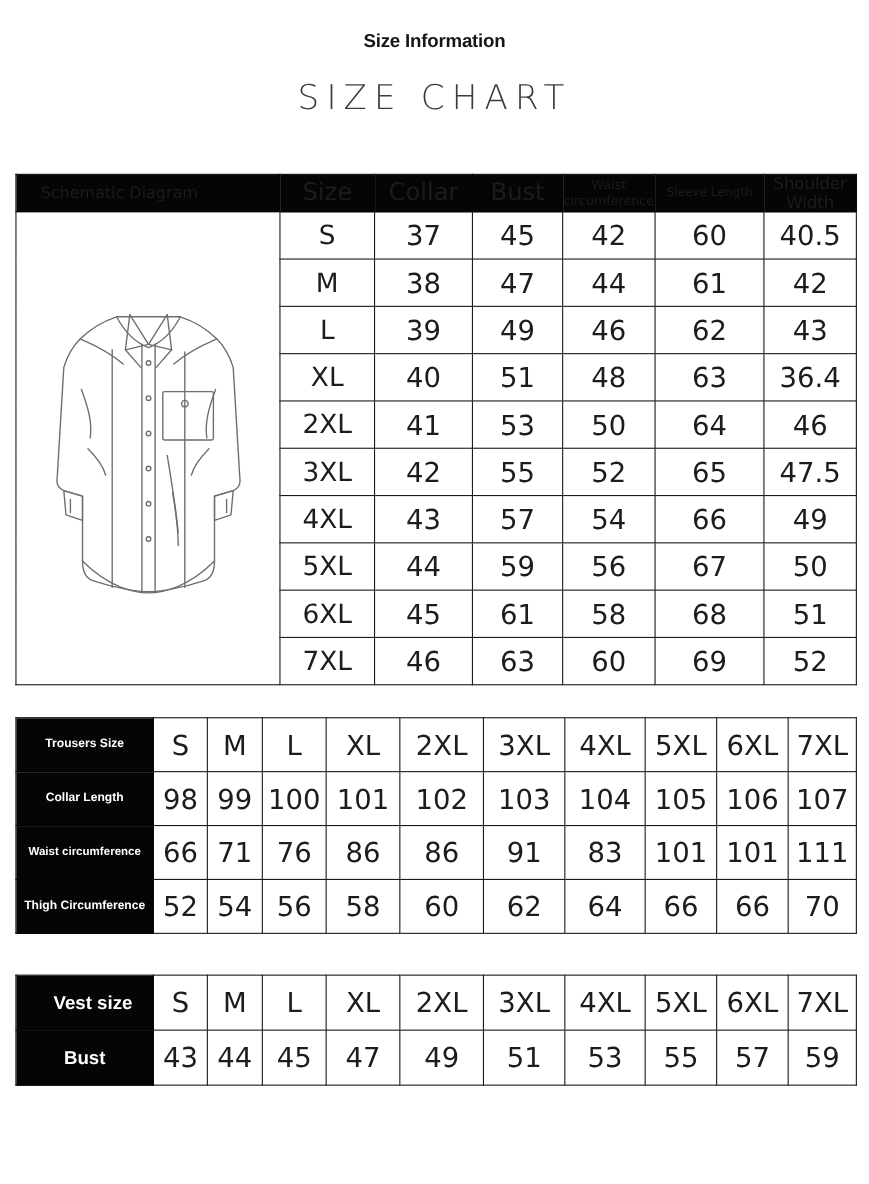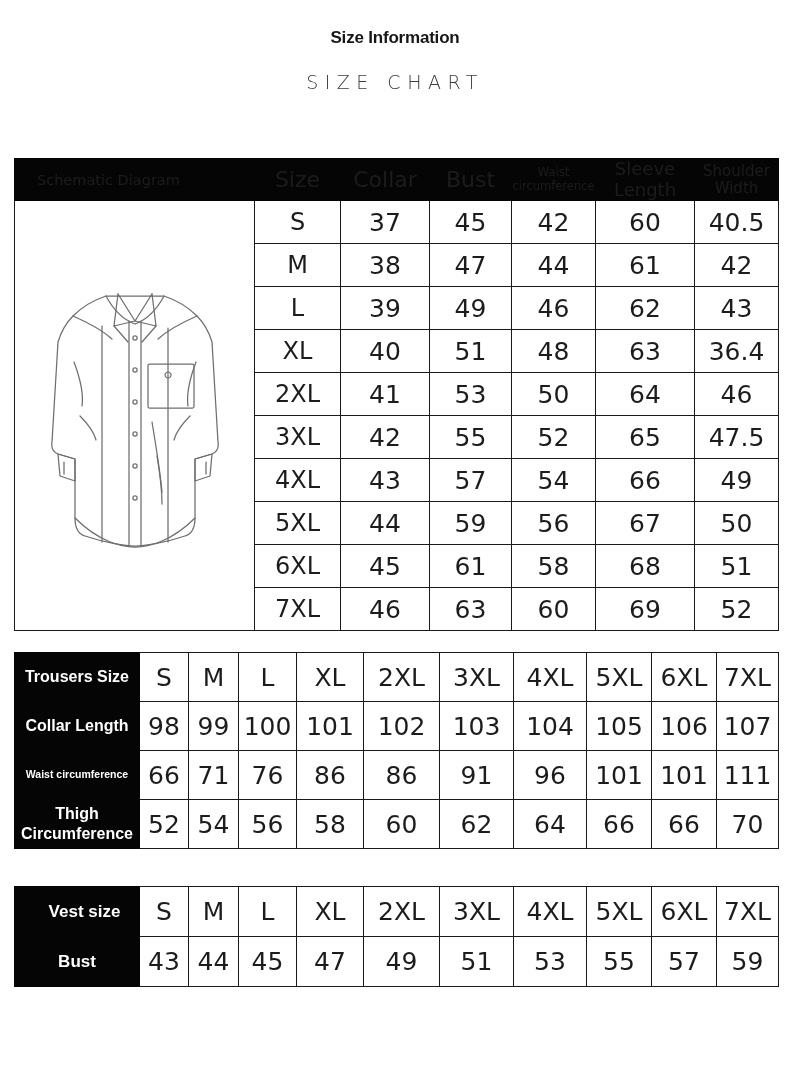--- a/index.html
+++ b/index.html
@@ -30,21 +30,21 @@
     color: #161616;
     letter-spacing: -0.2px;
     font-family: "Liberation Sans", sans-serif;
   }
   .subtitle {
     position: absolute;
     top: 71px;
     left: 0;
     width: 790px;
     text-align: center;
-    font-size: 19px;
+    font-size: 31px;
     font-weight: 300;
     color: #3c3c3c;
     letter-spacing: 6.5px;
     font-family: "DejaVu Sans", sans-serif;
   }
 
   
   .tbl {
     position: absolute;
     border-collapse: collapse;
@@ -71,21 +71,21 @@
   
   #table-shirt { left: 14px; top: 158px; width: 764px; }
   #table-shirt .h-cell { height: 32px; }
   #table-shirt .h-schem {
     text-align: left;
     padding-left: 22px;
     font-size: 14.5px;
   }
   #table-shirt .h-big   { font-size: 22px; }
   #table-shirt .h-small { font-size: 11.5px; line-height: 1.15; }
-  #table-shirt .h-med   { font-size: 18px; line-height: 1.15; }
+  #table-shirt .h-med   { font-size: 11px; line-height: 1.15; }
   #table-shirt .h-sw    { font-size: 15px; line-height: 1.1; }
   #table-shirt td.val   { height: 43px; font-size: 25px; }
   #table-shirt td.sz    { font-size: 24px; }
   #table-shirt td.schem-cell {
     vertical-align: middle;
     background: #ffffff;
   }
 
   .shirt-wrap {
     width: 100%;
@@ -97,21 +97,21 @@
   
   #table-trousers { left: 14px; top: 652px; width: 764px; }
   #table-trousers td { font-size: 25px; }
   #table-trousers tr { height: 49px; }
   #table-trousers .lbl {
     background: #050505;
     color: #ffffff;
     border-color: #050505 !important;
     font-family: "Liberation Sans", sans-serif;
     font-weight: bold;
-    font-size: 16px;
+    font-size: 11px;
     line-height: 1.25;
   }
   #table-trousers .lbl.small {
     font-size: 10.5px;
     font-weight: bold;
   }
   #table-trousers .head-sz { font-size: 25px; }
 
   
   #table-vest { left: 14px; top: 886px; width: 764px; }
@@ -340,21 +340,21 @@
           <td>107</td>
         </tr>
         <tr>
           <td class="lbl small">Waist circumference</td>
           <td>66</td>
           <td>71</td>
           <td>76</td>
           <td>86</td>
           <td>86</td>
           <td>91</td>
-          <td>96</td>
+          <td>83</td>
           <td>101</td>
           <td>101</td>
           <td>111</td>
         </tr>
         <tr>
           <td class="lbl">Thigh Circumference</td>
           <td>52</td>
           <td>54</td>
           <td>56</td>
           <td>58</td>

